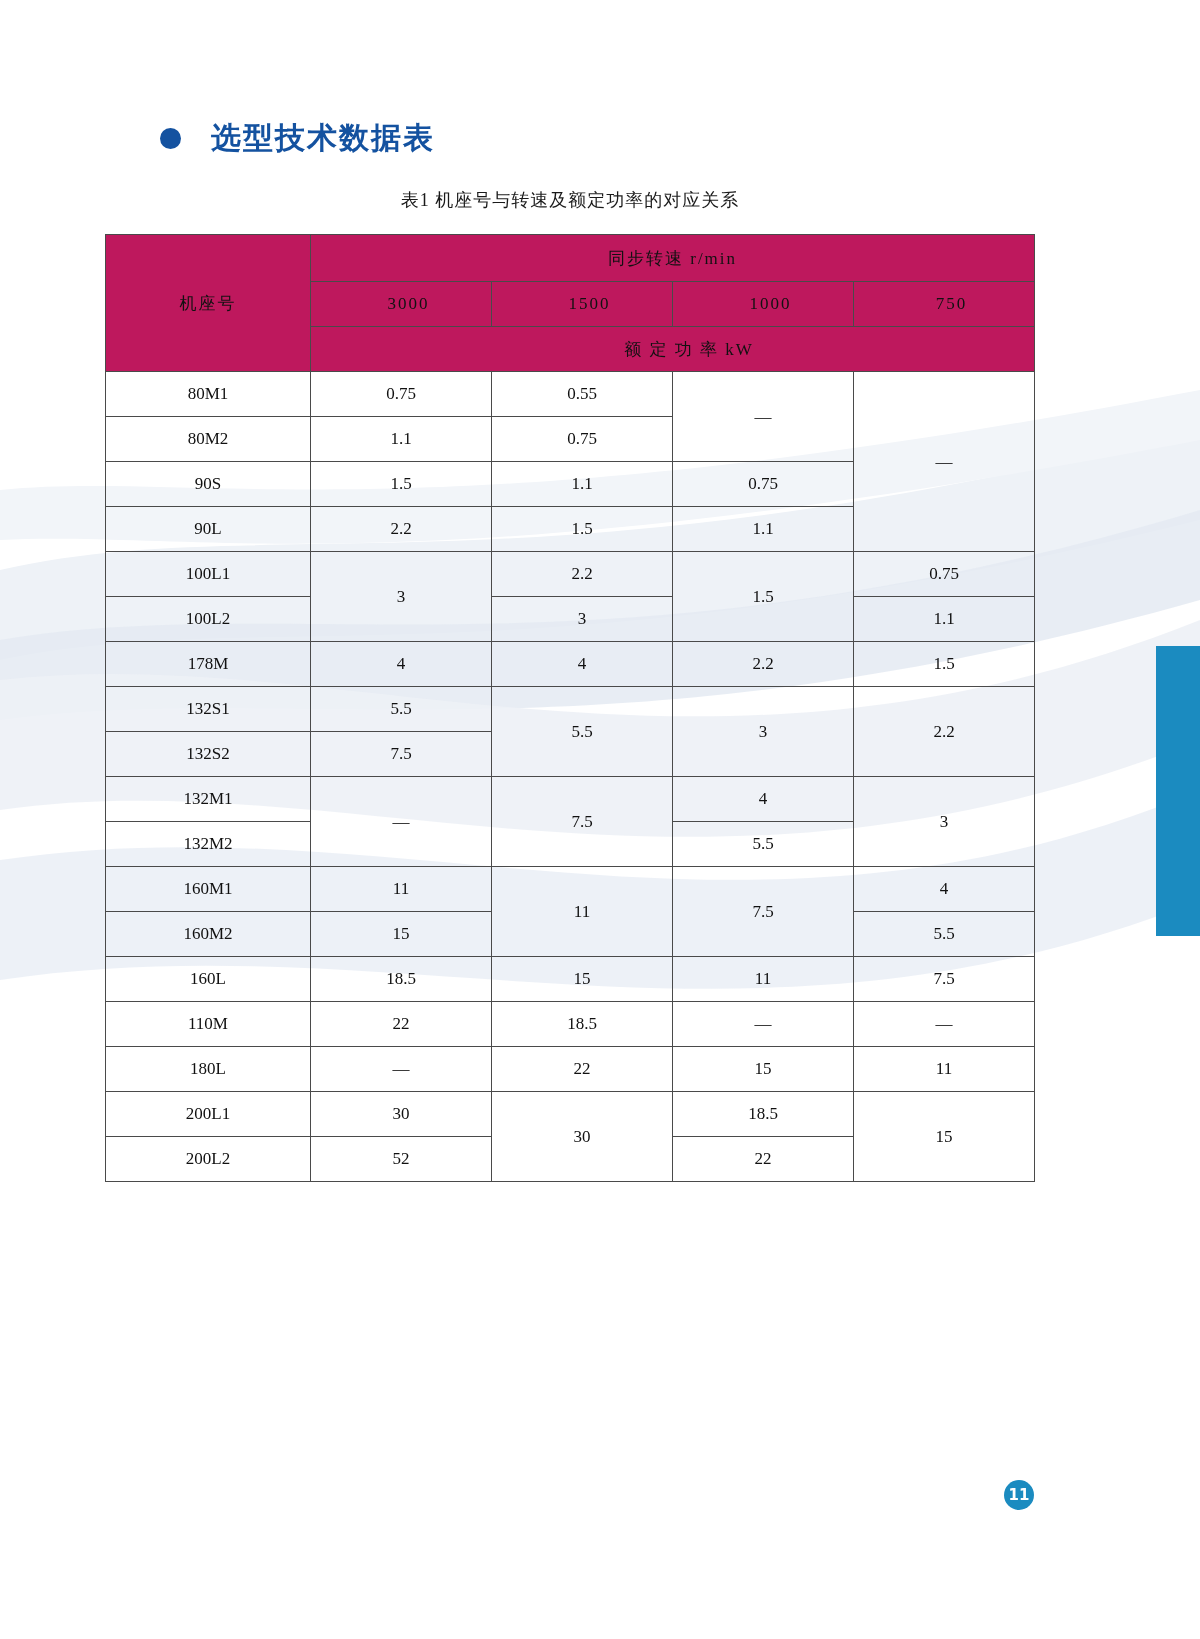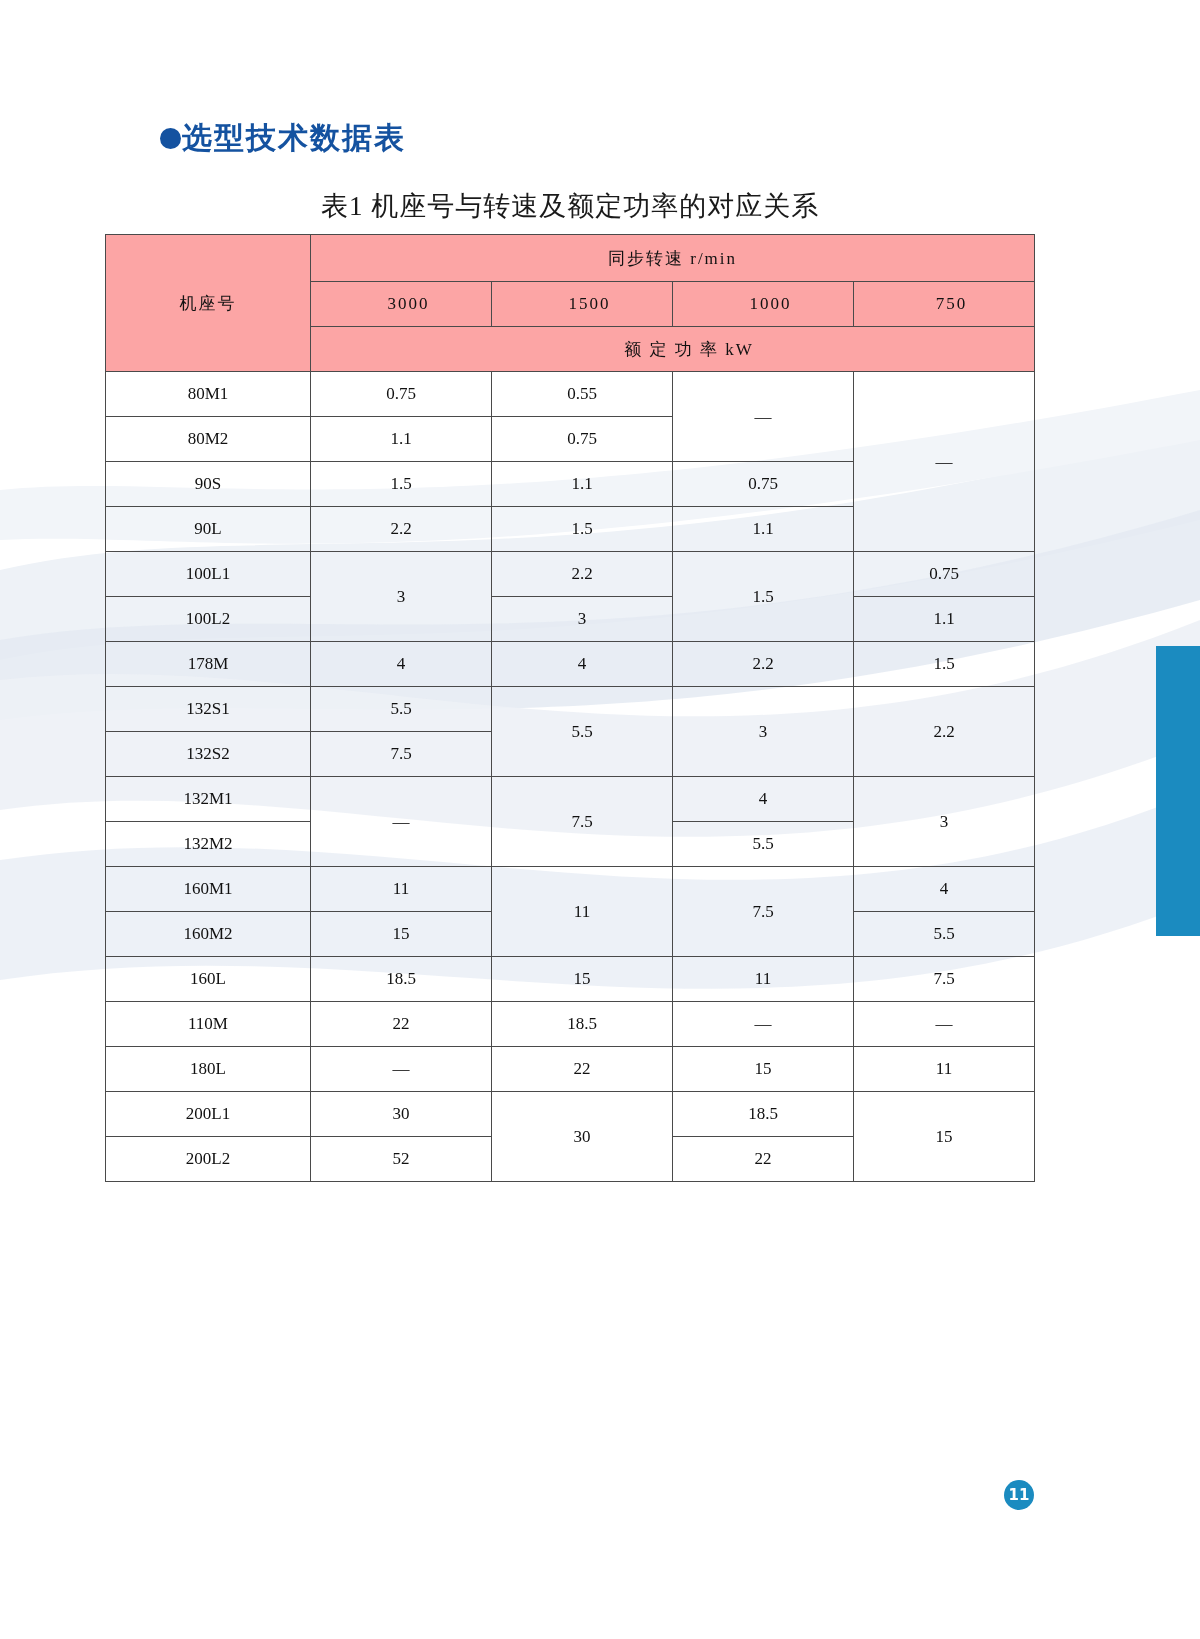--- a/index.html
+++ b/index.html
@@ -39,21 +39,21 @@
     background: #1b8bc0;
   }
 
   
   .heading {
     position: absolute;
     left: 160px;
     top: 118px;
     display: flex;
     align-items: center;
-    gap: 1px;
+    gap: 30px;
   }
   .heading .bullet {
     width: 21px;
     height: 21px;
     border-radius: 50%;
     background: #1452a0;
     display: inline-block;
   }
   .heading .htext {
     font-family: "DejaVu Sans", sans-serif;
@@ -63,21 +63,21 @@
     color: #1452a0;
   }
 
   
   .table-caption {
     position: absolute;
     left: 0;
     top: 188px;
     width: 1140px;
     text-align: center;
-    font-size: 27px;
+    font-size: 18px;
     color: #1a1a1a;
     letter-spacing: 1px;
   }
 
   
   .tbl-wrap {
     position: absolute;
     left: 105px;
     top: 234px;
     width: 930px;
@@ -90,21 +90,21 @@
   table.spec th,
   table.spec td {
     border: 1px solid #4a4a4a;
     text-align: center;
     vertical-align: middle;
     font-size: 17px;
     color: #111;
     font-family: "Liberation Serif", serif;
   }
   table.spec thead th {
-    background: #fca5a5;
+    background: #be185d;
     font-weight: normal;
     letter-spacing: 2px;
   }
   .th-top { height: 44px; font-size: 17px; }
   .th-mid { height: 42px; font-size: 17px; letter-spacing: 0; padding-left: 16px; }
   .th-bot { height: 42px; font-size: 17px; padding-left: 34px; }
   .th-name { font-size: 18px; letter-spacing: 3px; }
   table.spec tbody td { height: 42px; }
   .col-name { width: 205px; }
   .col-v { width: 181px; }

